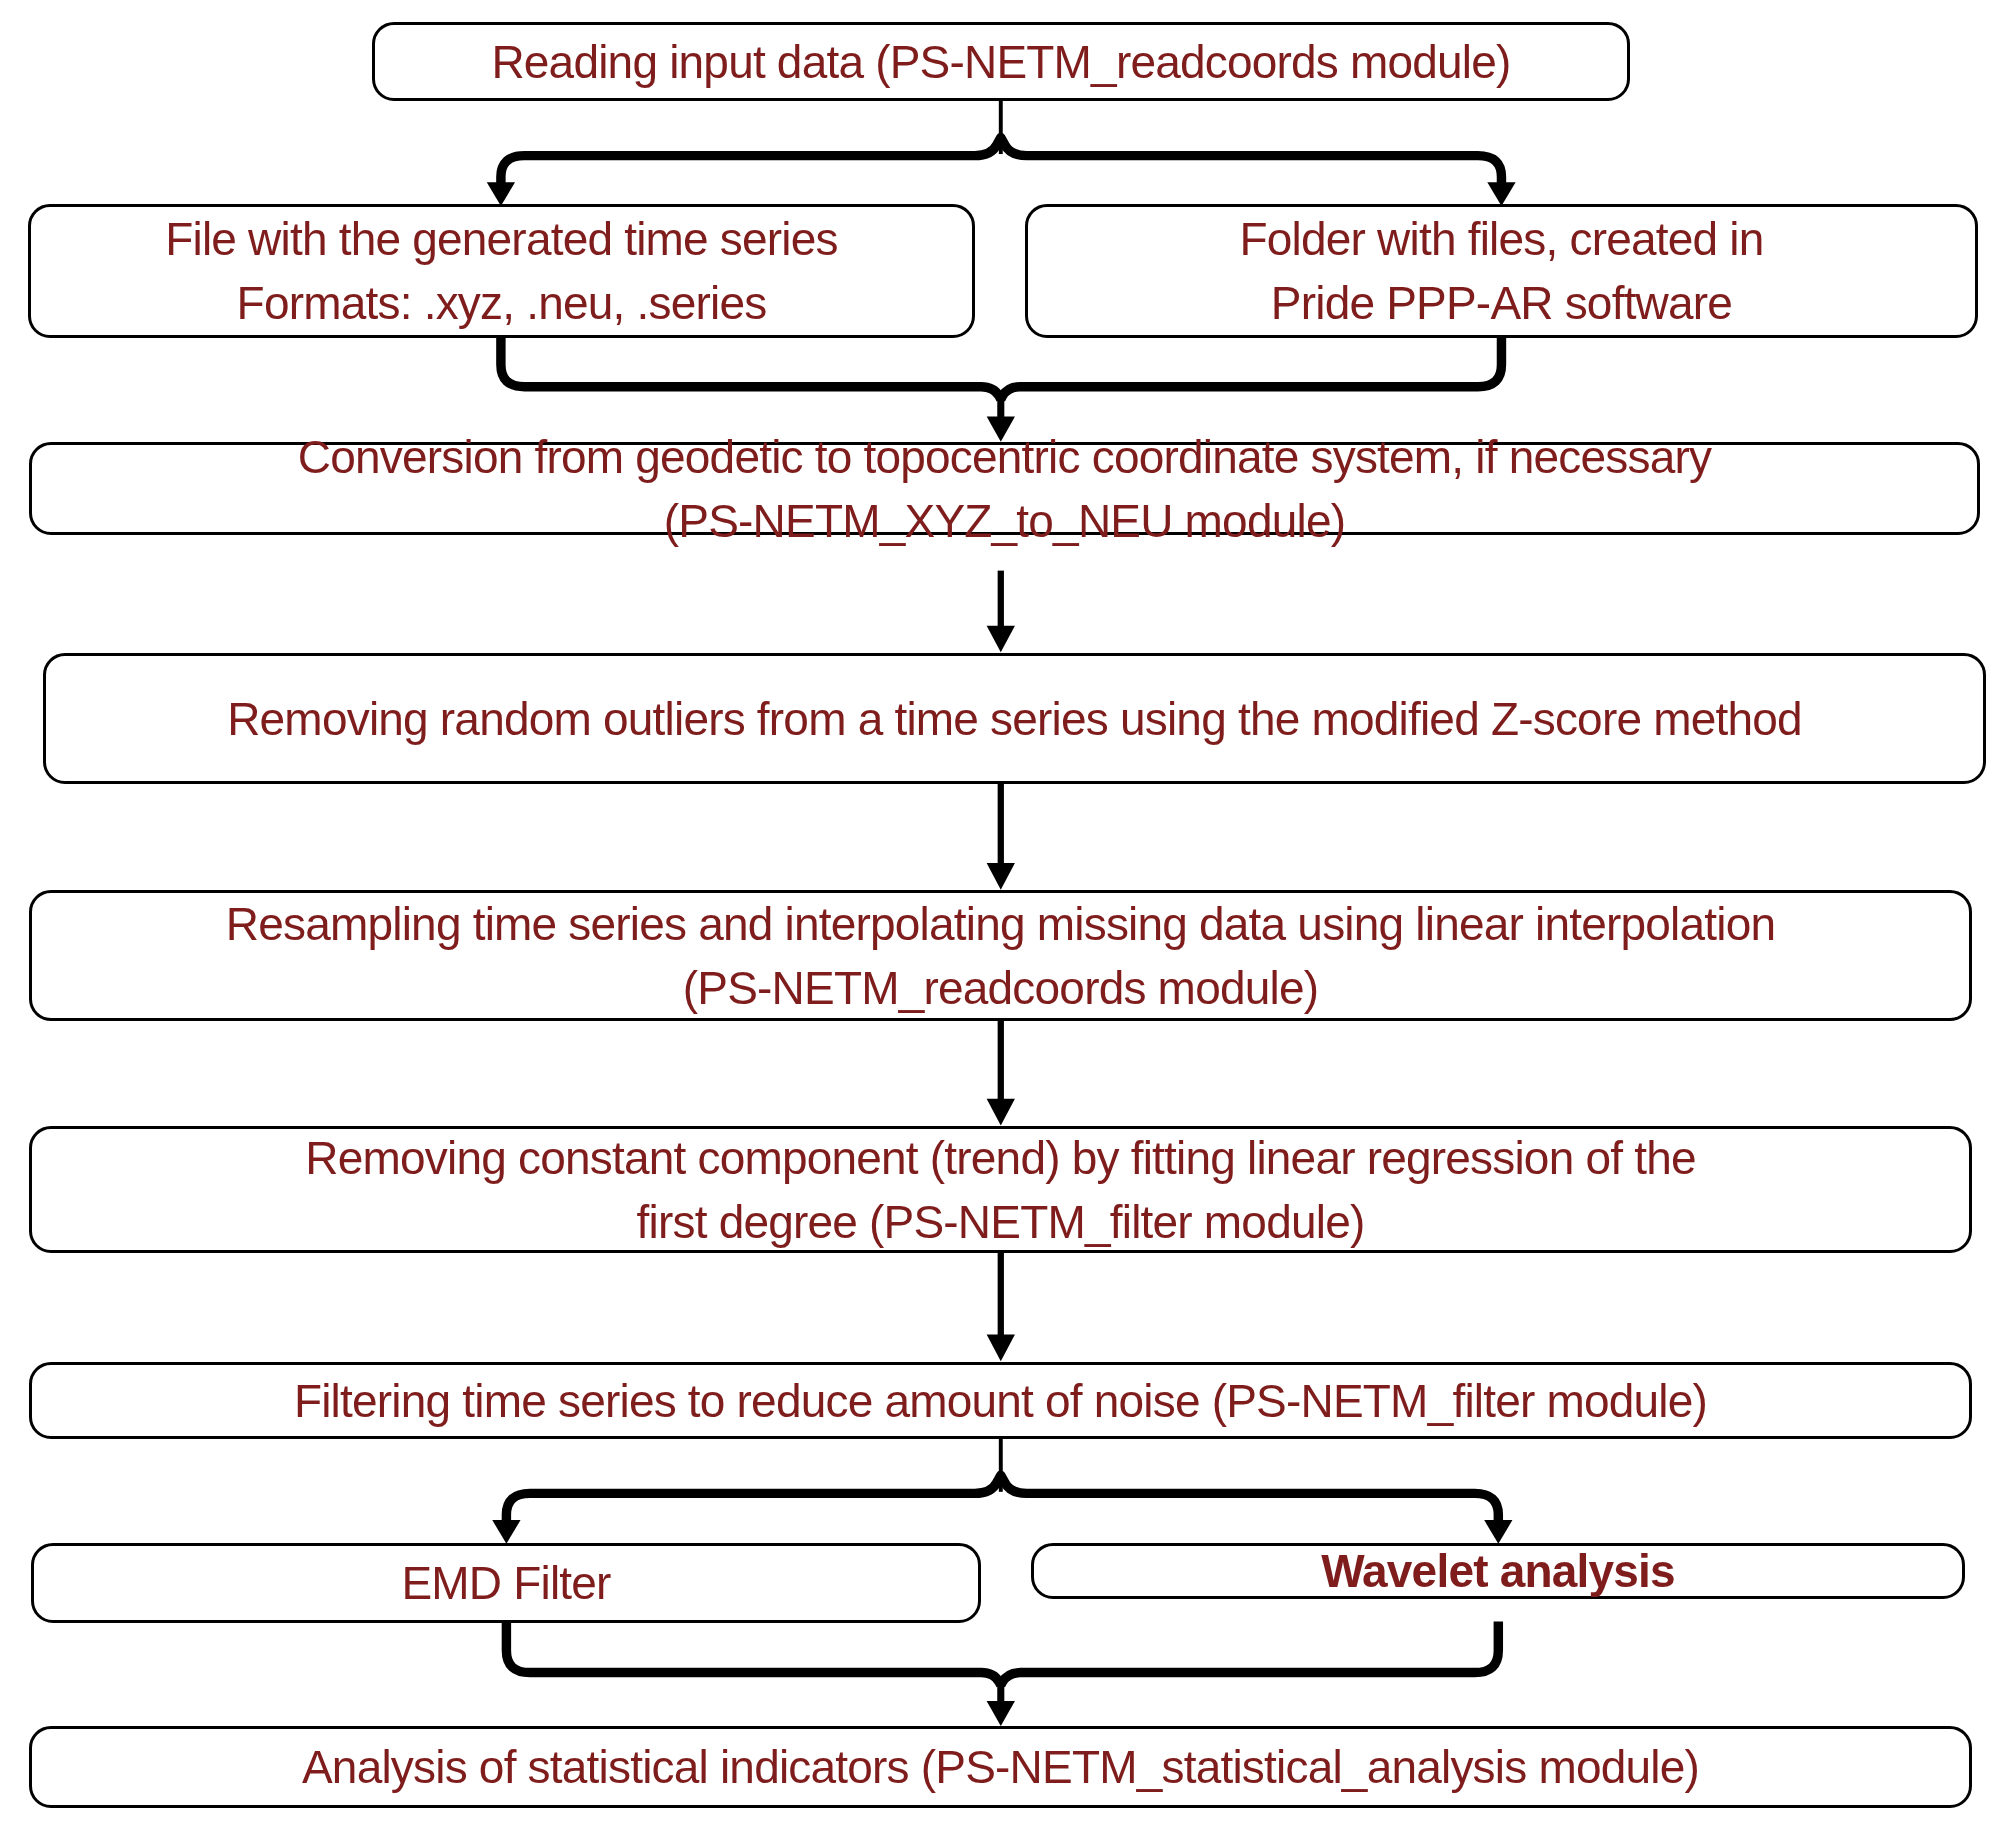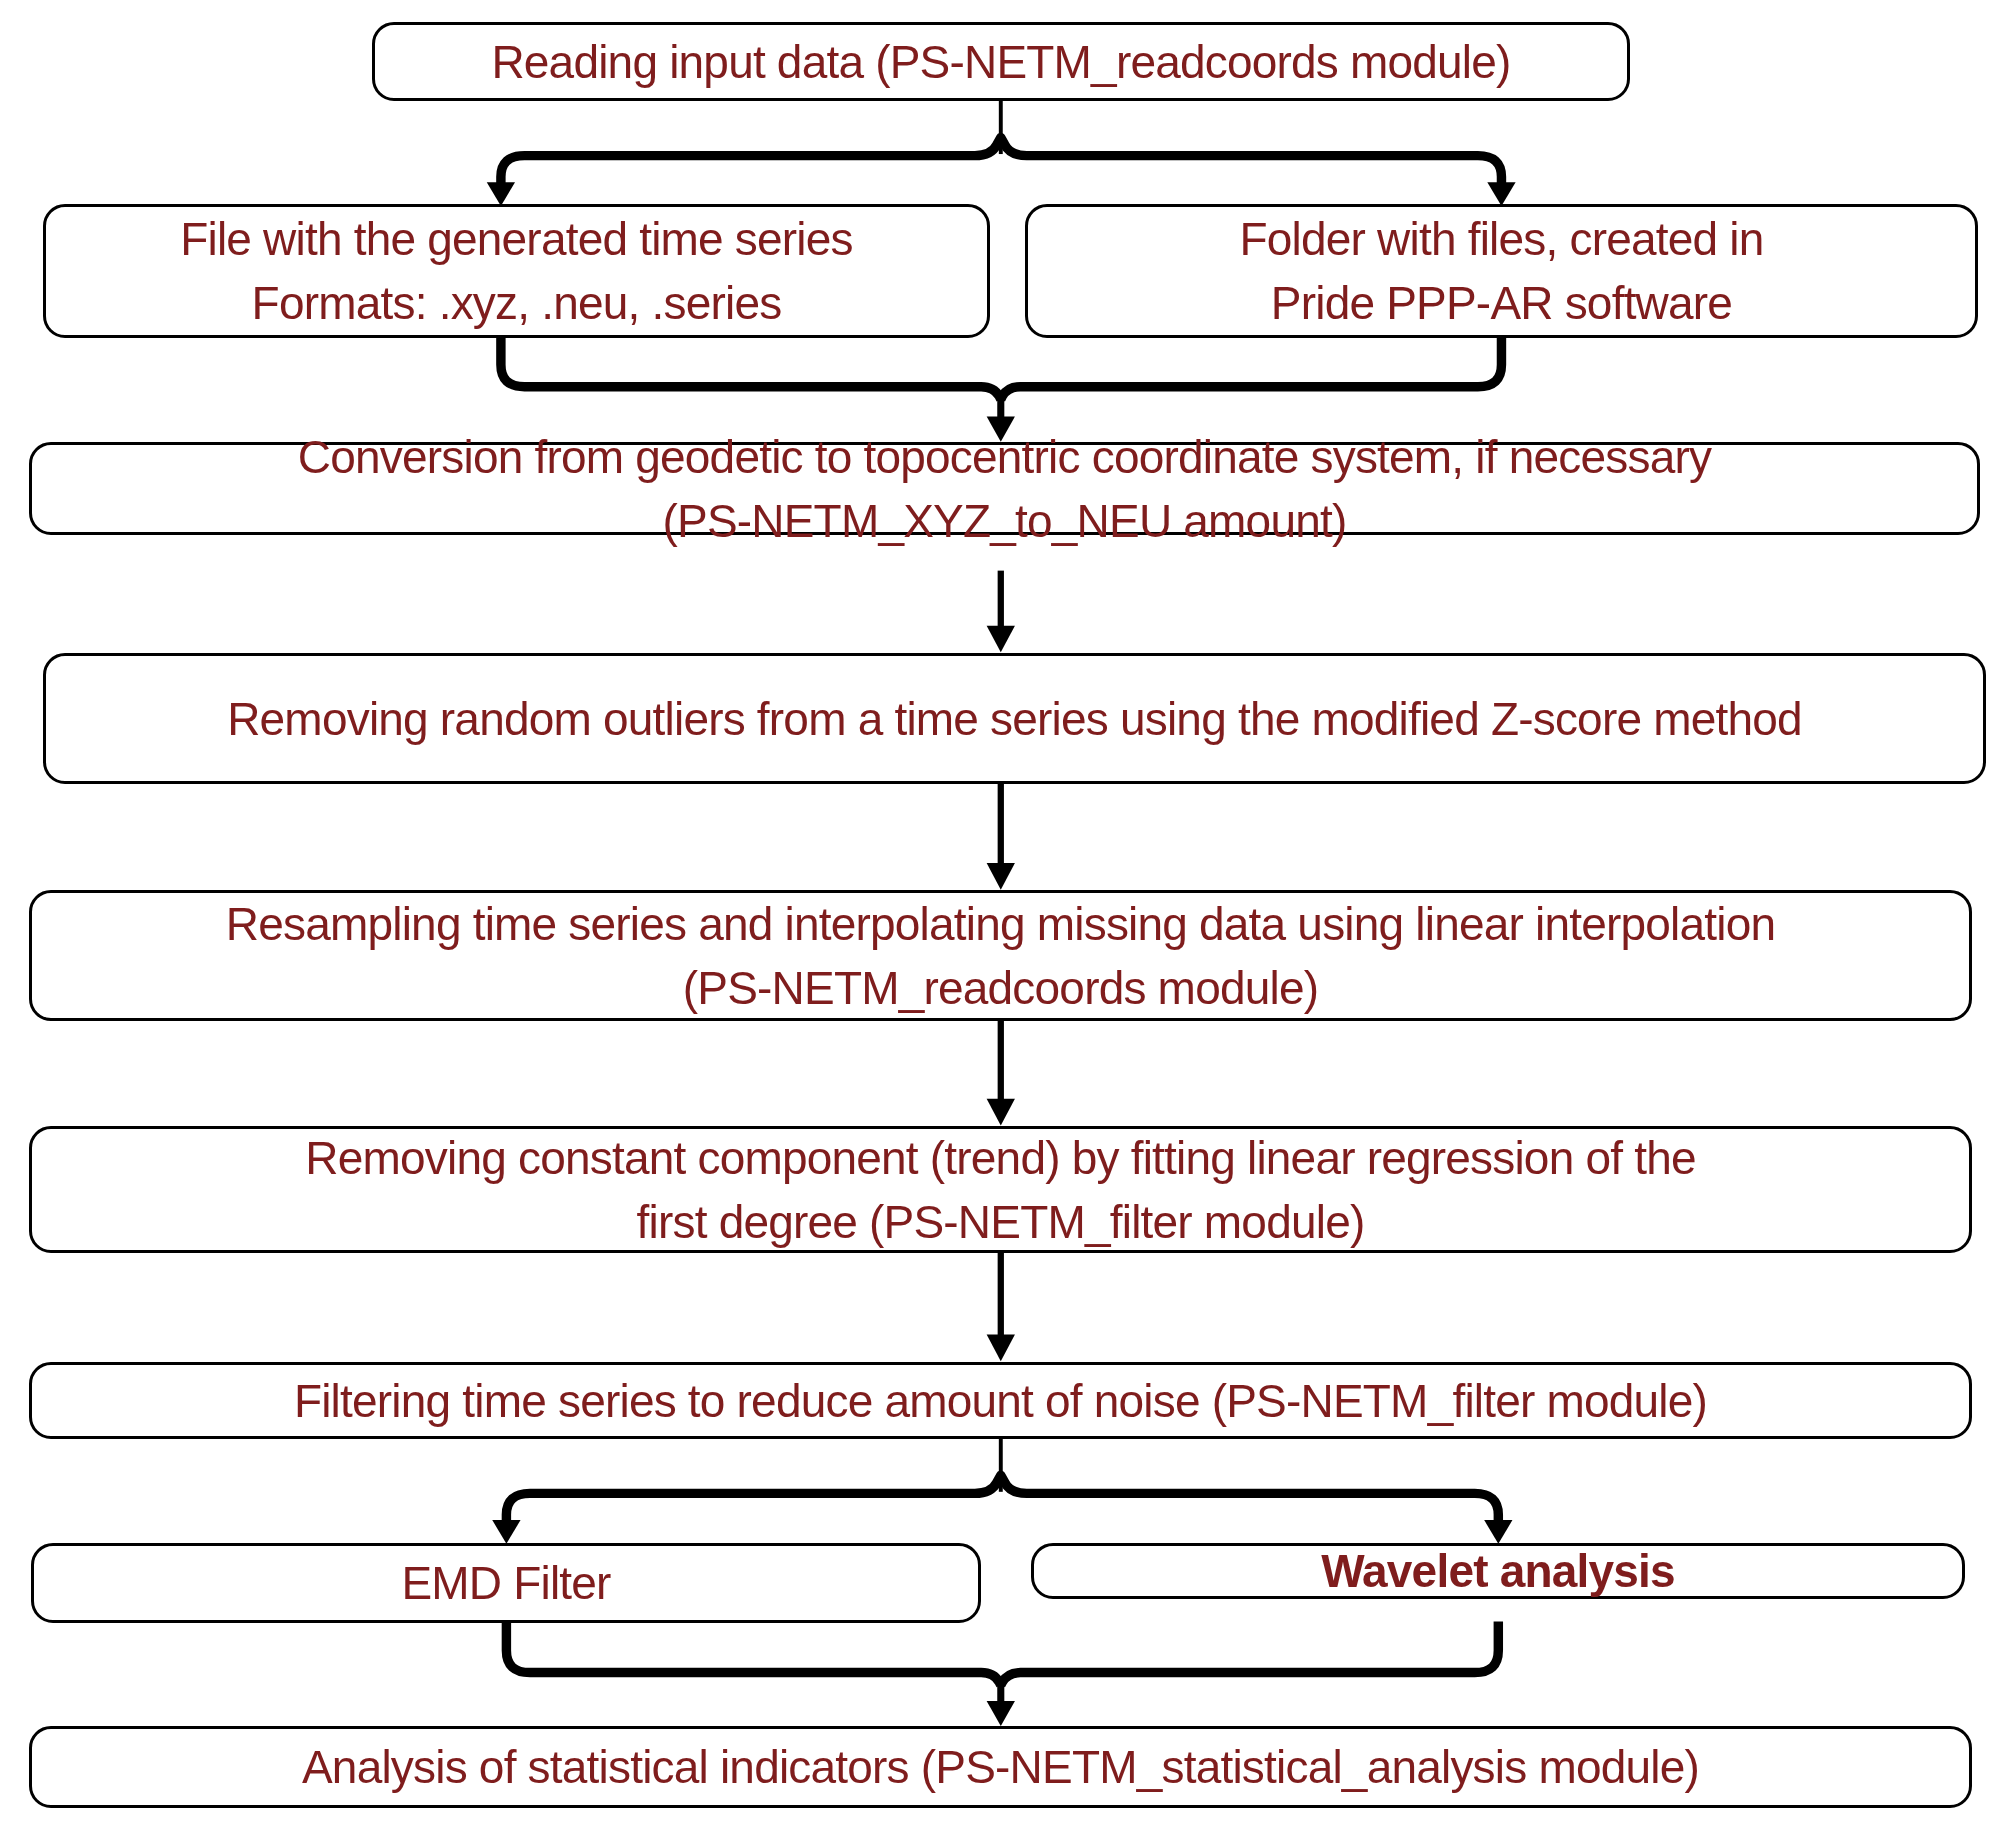--- a/index.html
+++ b/index.html
@@ -37,21 +37,21 @@
     line-height: 64px;
     letter-spacing: -0.8px;
     color: #7f1d1d;
   }
   .box-line {
     display: block;
     white-space: nowrap;
   }
   
   #n-reading    { left: 372px;  top: 22px;   width: 1258px; height: 79px; }
-  #n-file       { left: 43px;   top: 204px;  width: 947px; height: 134px; }
+  #n-file       { left: 28px;   top: 204px;  width: 947px; height: 134px; }
   #n-folder     { left: 1025px; top: 204px;  width: 953px; height: 134px; }
   #n-conversion { left: 29px;   top: 442px;  width: 1951px; height: 93px; }
   #n-outliers   { left: 43px;   top: 653px;  width: 1943px; height: 131px; }
   #n-resampling { left: 29px;   top: 890px; width: 1943px; height: 131px; }
   #n-detrend    { left: 29px;   top: 1126px; width: 1943px; height: 127px; }
   #n-filtering  { left: 29px;   top: 1362px; width: 1943px; height: 77px;  }
   #n-emd        { left: 31px;   top: 1543px; width: 950px; height: 80px; }
   #n-wavelet    { left: 1031px; top: 1543px; width: 934px; height: 56px; font-weight: bold; }
   #n-statistics { left: 29px;   top: 1726px; width: 1943px; height: 82px; }
 
@@ -126,21 +126,21 @@
     <span class="box-line">Formats: .xyz, .neu, .series</span>
   </div>
 
   <div class="node" id="n-folder">
     <span class="box-line">Folder with files, created in</span>
     <span class="box-line">Pride PPP-AR software</span>
   </div>
 
   <div class="node" id="n-conversion">
     <span class="box-line">Conversion from geodetic to topocentric coordinate system, if necessary</span>
-    <span class="box-line">(PS-NETM_XYZ_to_NEU amount)</span>
+    <span class="box-line">(PS-NETM_XYZ_to_NEU module)</span>
   </div>
 
   <div class="node" id="n-outliers">
     <span class="box-line">Removing random outliers from a time series using the modified Z-score method</span>
   </div>
 
   <div class="node" id="n-resampling">
     <span class="box-line">Resampling time series and interpolating missing data using linear interpolation</span>
     <span class="box-line">(PS-NETM_readcoords module)</span>
   </div>

